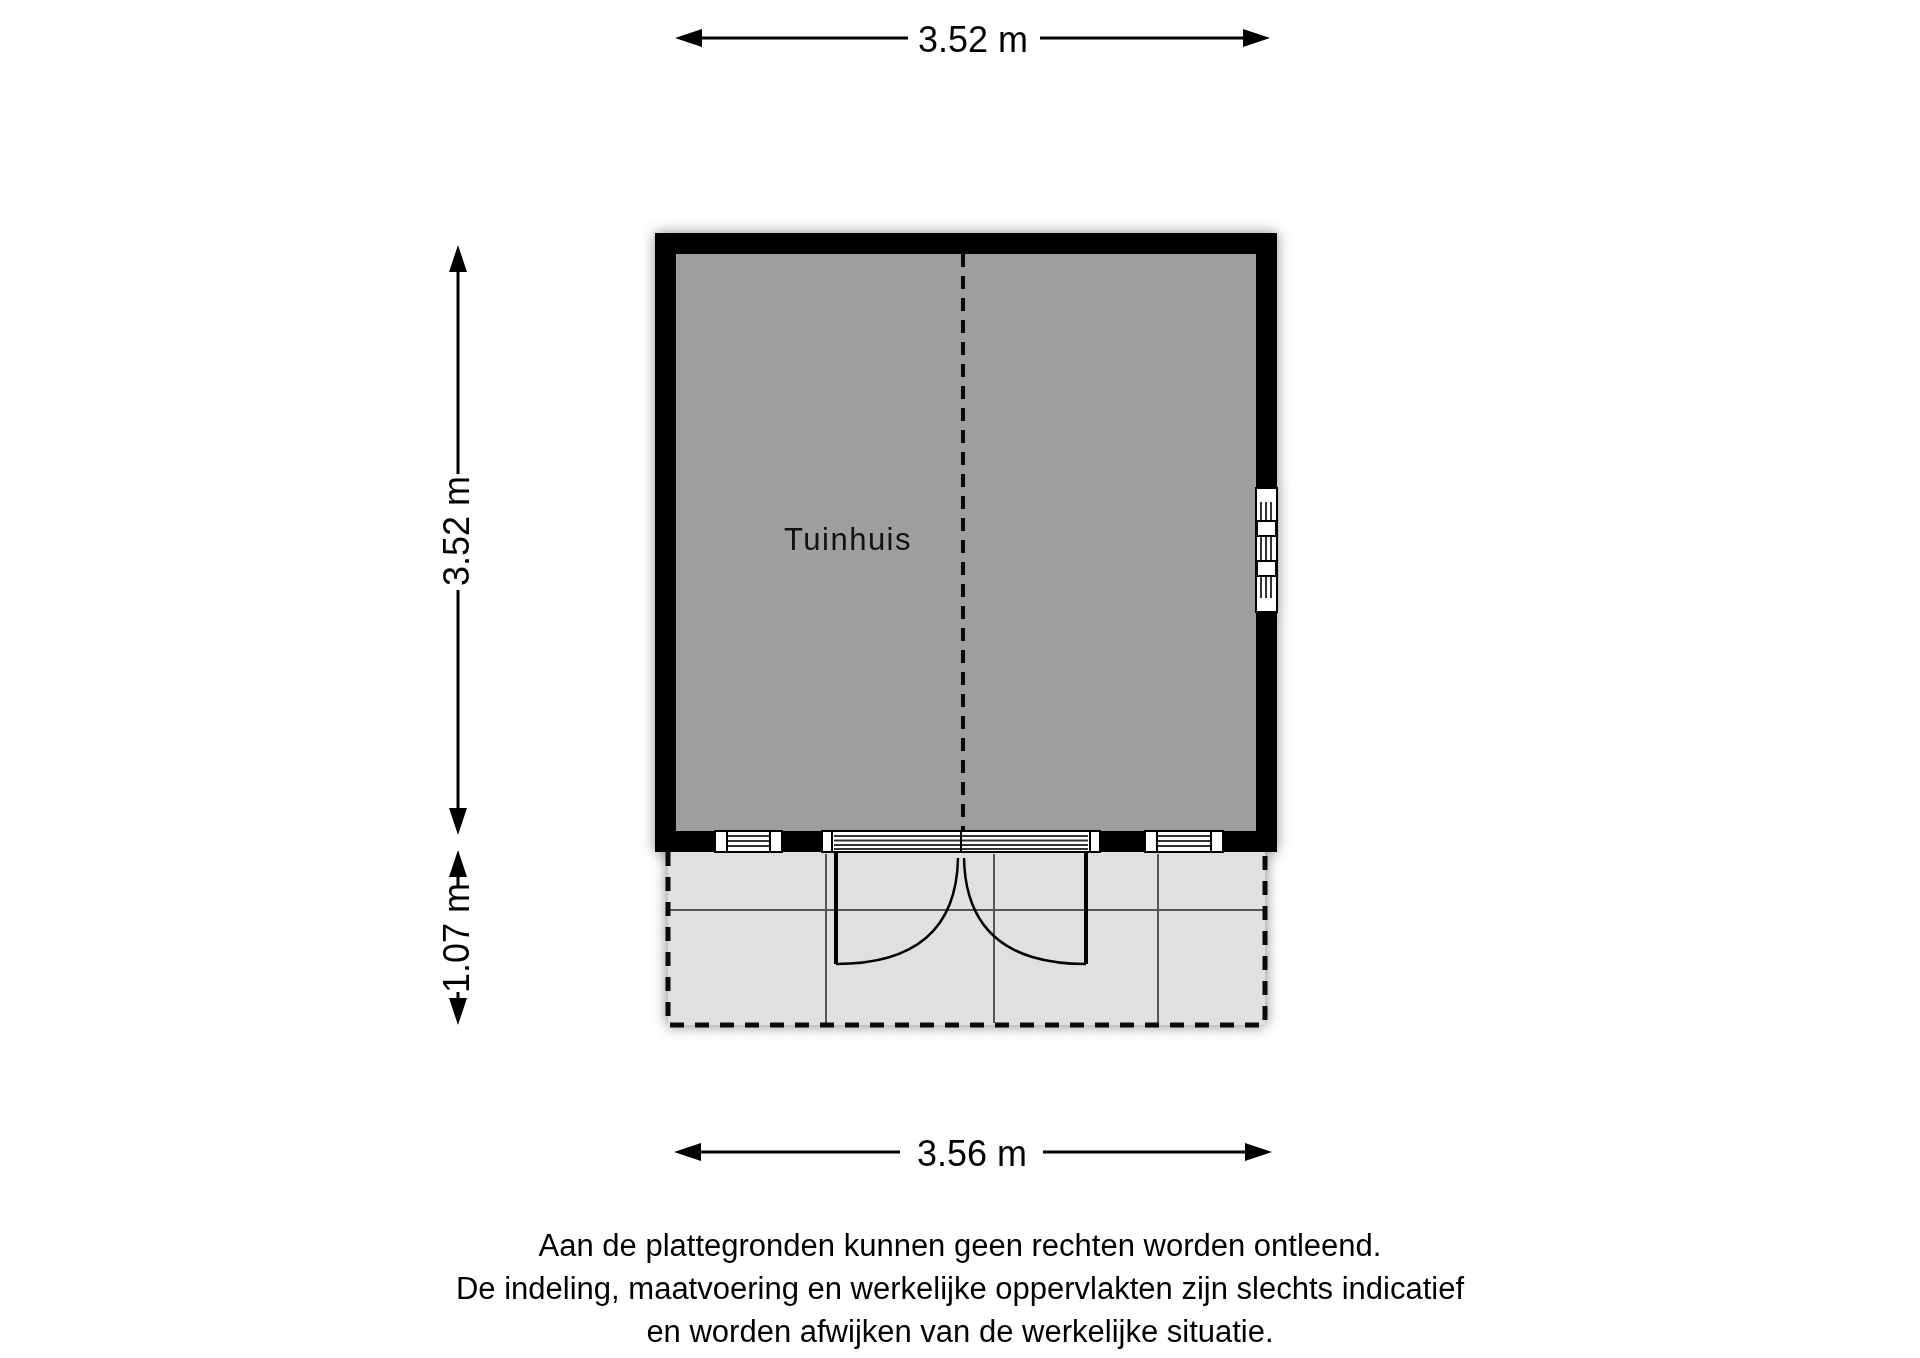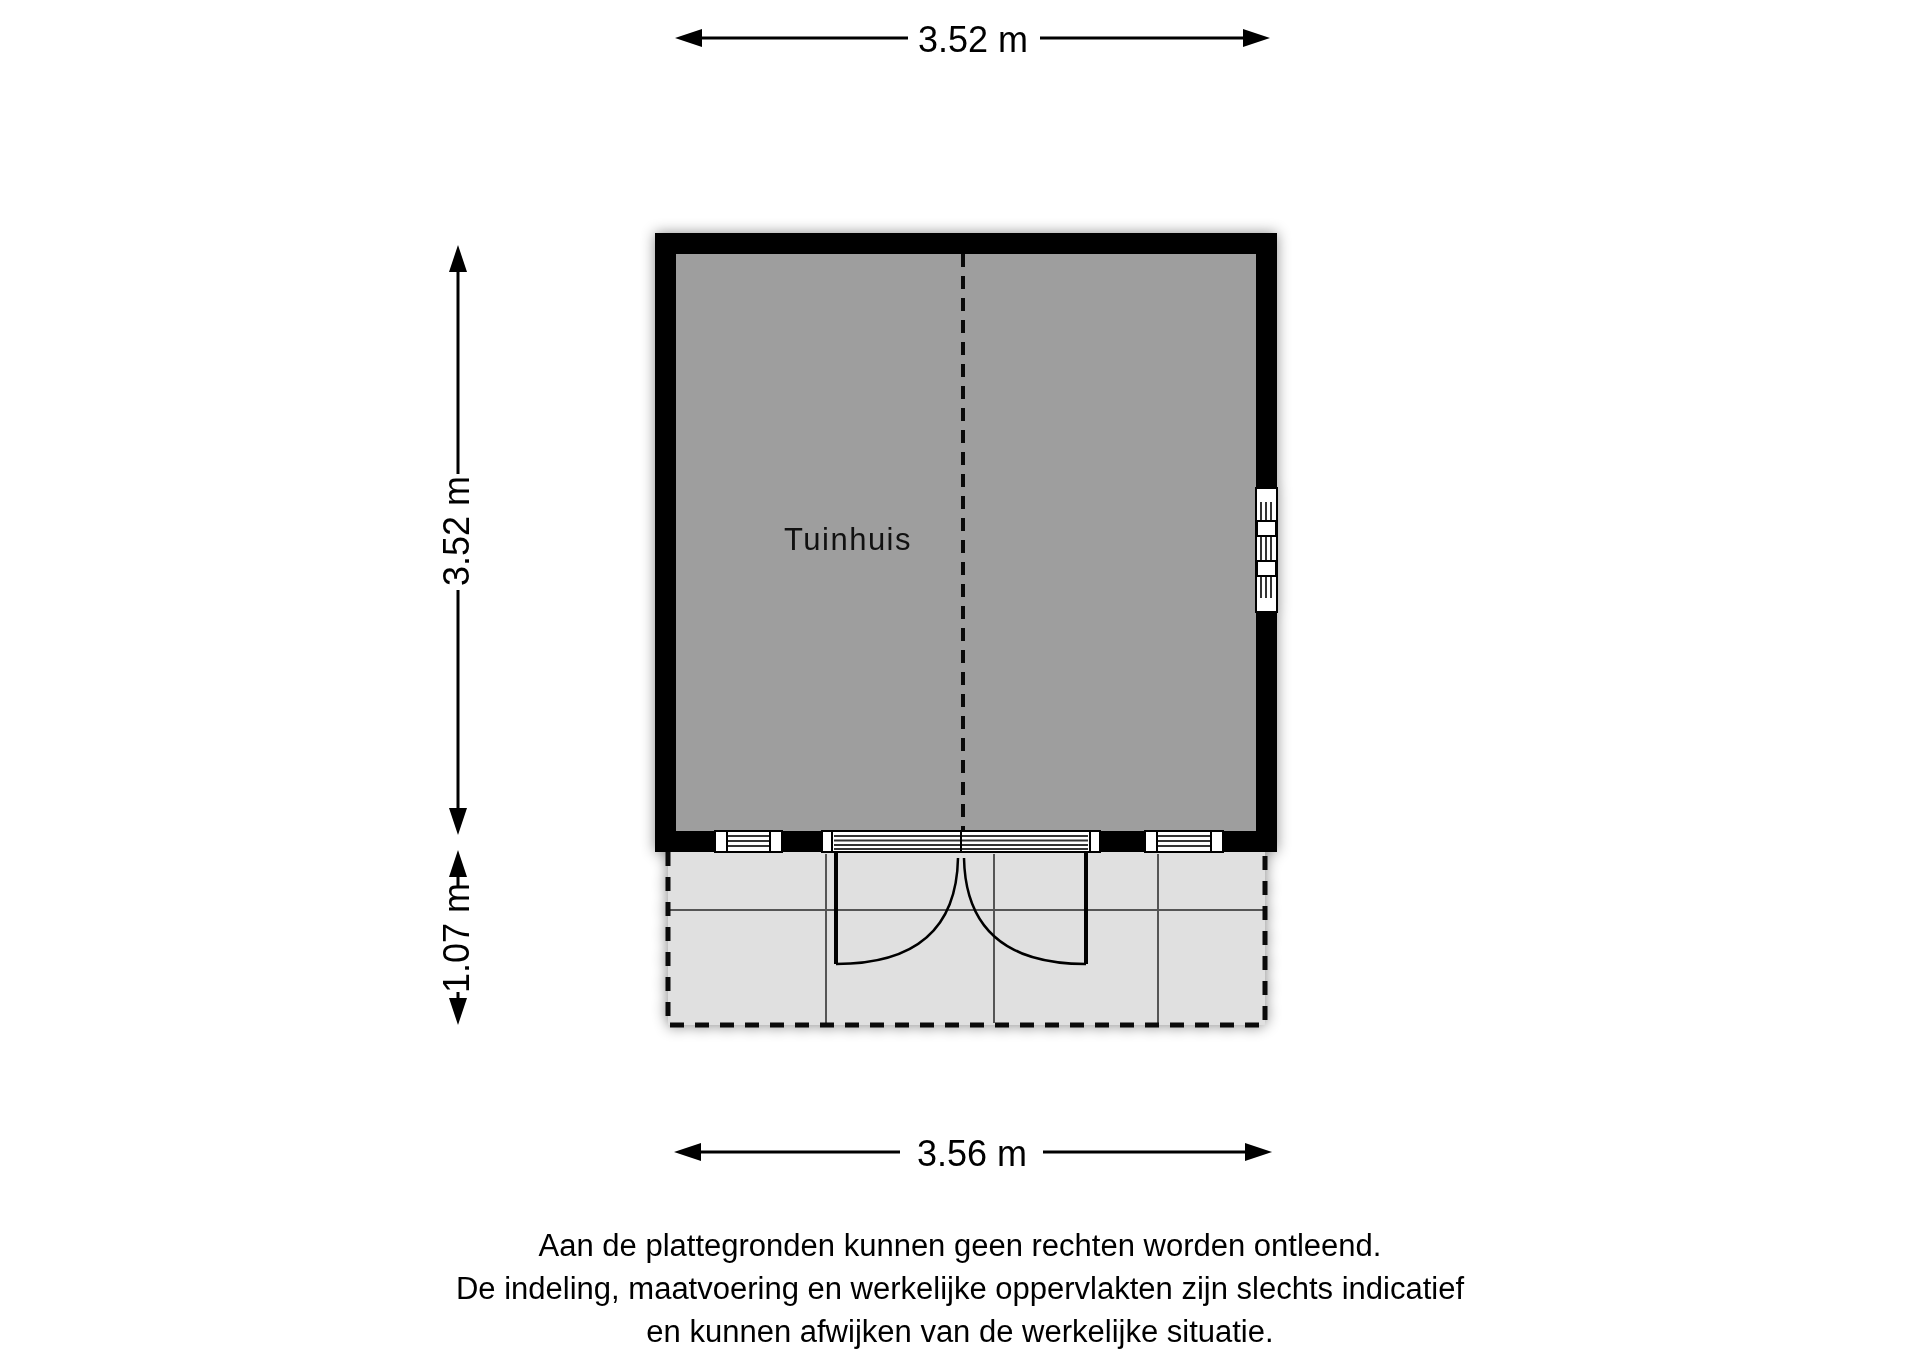--- a/index.html
+++ b/index.html
@@ -136,16 +136,16 @@
       <polygon points="1272,1152 1245,1143 1245,1161" fill="#000"></polygon>
       <line x1="701" y1="1152" x2="900" y2="1152" stroke="#000" stroke-width="3"></line>
       <line x1="1043" y1="1152" x2="1245" y2="1152" stroke="#000" stroke-width="3"></line>
       <text class="dim-text" x="972" y="1153" text-anchor="middle" dominant-baseline="central">3.56 m</text>
     </g>
   </svg>
 
   <div class="disclaimer">
     <div>Aan de plattegronden kunnen geen rechten worden ontleend.</div>
     <div>De indeling, maatvoering en werkelijke oppervlakten zijn slechts indicatief</div>
-    <div>en kunnen afwijken van de werkelijke situatie.</div>
+    <div>en worden afwijken van de werkelijke situatie.</div>
   </div>
 
 </div>
 
 </body></html>

